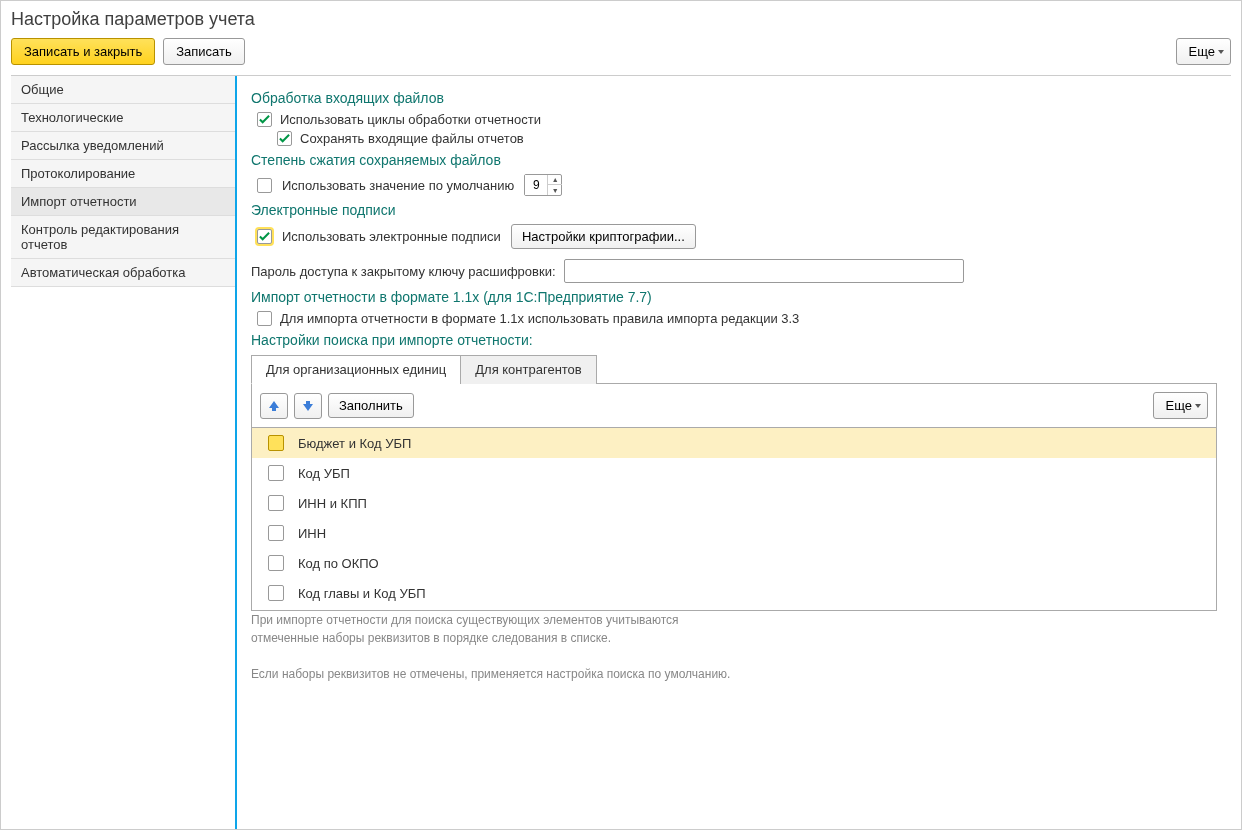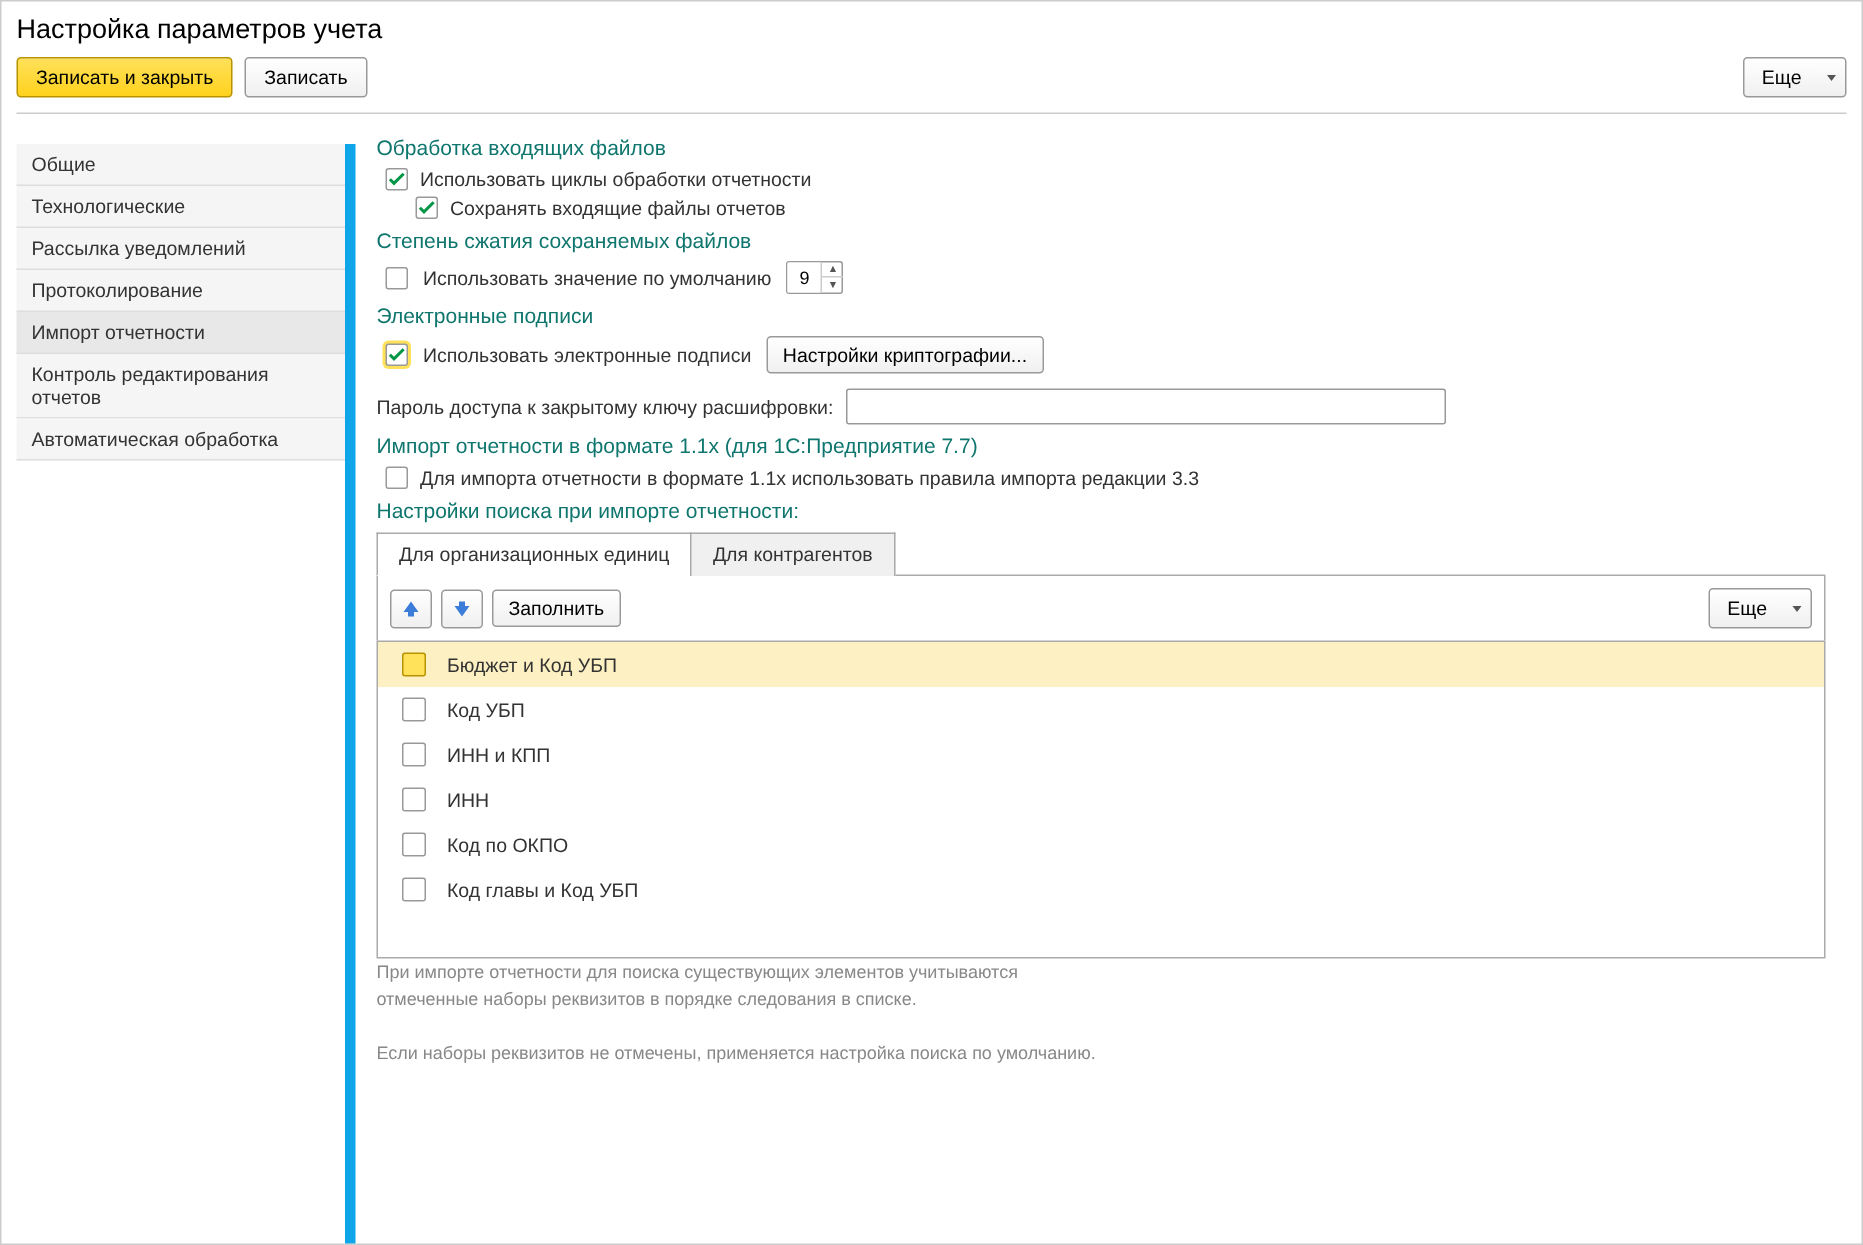--- a/index.html
+++ b/index.html
@@ -1,25 +1,25 @@
 <!DOCTYPE html>
 <html><head>
 <meta charset="utf-8">
 <style>
 * { box-sizing: border-box; margin: 0; padding: 0; font-family: Arial, sans-serif; }
 body { background: #fff; font-size: 13px; color: #333; }
 .window { width: 1242px; height: 830px; border: 1px solid #ccc; display: flex; flex-direction: column; padding: 8px 10px 0 10px; position: relative; }
-.title { font-size: 18px; font-weight: normal; color: #000000; margin-bottom: 8px; }
+.title { font-size: 18px; font-weight: normal; color: #404040; margin-bottom: 8px; }
 .toolbar { display: flex; gap: 8px; align-items: center; margin-bottom: 10px; }
 .btn { border: 1px solid #999; background: linear-gradient(#fff,#f0f0f0); padding: 5px 12px; border-radius: 3px; cursor: pointer; font-size: 13px; }
 .btn-primary { background: linear-gradient(#ffe15a,#ffd21e); border-color: #b89200; font-weight: normal; }
-.btn-more { margin-left: auto; padding-right: 6px; display: flex; align-items: center; gap: 17px; }
+.btn-more { margin-left: auto; padding-right: 6px; display: flex; align-items: center; gap: 3px; }
 .arrow-down { width: 0; height: 0; border-left: 3px solid transparent; border-right: 3px solid transparent; border-top: 4px solid #555; display: inline-block; }
 .body { display: flex; flex: 1; min-height: 0; border-top: 1px solid #ccc; }
-.sidebar { width: 226px; border-right: 7px solid #0ea5e9; margin-top: 20px; }
+.sidebar { width: 226px; border-right: 2px solid #0ea5e9; }
 .nav-item { padding: 6px 10px; border-bottom: 1px solid #ddd; background: #f5f5f5; cursor: pointer; }
 .nav-item.selected { background: #e8e8e8; }
 .content { flex: 1; padding: 8px 14px; overflow-y: auto; }
 .section-title { color: #0f766e; font-size: 14px; margin: 6px 0 6px 0; }
 .check-row { display: flex; align-items: center; gap: 8px; margin: 4px 0 4px 6px; }
 .checkbox { width: 15px; height: 15px; border: 1px solid #999; border-radius: 2px; background: #fff; display: inline-flex; align-items: center; justify-content: center; cursor: pointer; }
 .checkbox.checked svg { display: block; }
 .checkbox svg { display: none; width: 11px; height: 11px; }
 .checkbox.hl { box-shadow: 0 0 0 2px #ffe15a; }
 .inline { display: flex; align-items: center; gap: 10px; margin: 4px 0 4px 6px; }
@@ -29,21 +29,21 @@
 .spin { width: 14px; height: 10px; display: flex; align-items: center; justify-content: center; cursor: pointer; font-size: 7px; color: #555; }
 .spin:first-child { border-bottom: 1px solid #ccc; }
 .label-row { display: flex; align-items: center; gap: 8px; margin: 10px 0 4px 0; }
 .text-input { height: 24px; border: 1px solid #999; border-radius: 2px; padding: 2px 6px; font-size: 13px; }
 .text-input.wide { width: 400px; }
 .tabs { display: flex; border-bottom: 1px solid #aaa; margin-top: 4px; }
 .tab { padding: 6px 14px; border: 1px solid #aaa; border-bottom: none; margin-right: -1px; background: #f0f0f0; cursor: pointer; position: relative; top: 1px; }
 .tab.active { background: #fff; border-bottom: 1px solid #fff; }
 .list-toolbar { display: flex; gap: 6px; align-items: center; padding: 8px 8px; border: 1px solid #aaa; border-top: none; border-bottom: none; }
 .icon-btn { width: 28px; height: 26px; border: 1px solid #999; border-radius: 3px; background: linear-gradient(#fff,#f0f0f0); display: flex; align-items: center; justify-content: center; cursor: pointer; }
-.list-box { border: 1px solid #aaa; border-top: 1px solid #aaa; height: 212px; overflow-y: auto; }
+.list-box { border: 1px solid #aaa; border-top: 1px solid #aaa; height: 184px; overflow-y: auto; }
 .list-row { display: flex; align-items: center; gap: 14px; padding: 7px 16px; cursor: pointer; }
 .list-row.selected { background: #fdf0c3; }
 .list-row .checkbox { width: 16px; height: 16px; }
 .list-row.selected .checkbox { background: #ffe15a; border-color: #b89200; }
 .footnote { color: #888; font-size: 12px; line-height: 1.5; }
 .btn-small { border: 1px solid #999; background: linear-gradient(#fff,#f0f0f0); padding: 4px 10px; border-radius: 3px; cursor: pointer; font-size: 13px; }
 </style>
 </head>
 <body>
 

